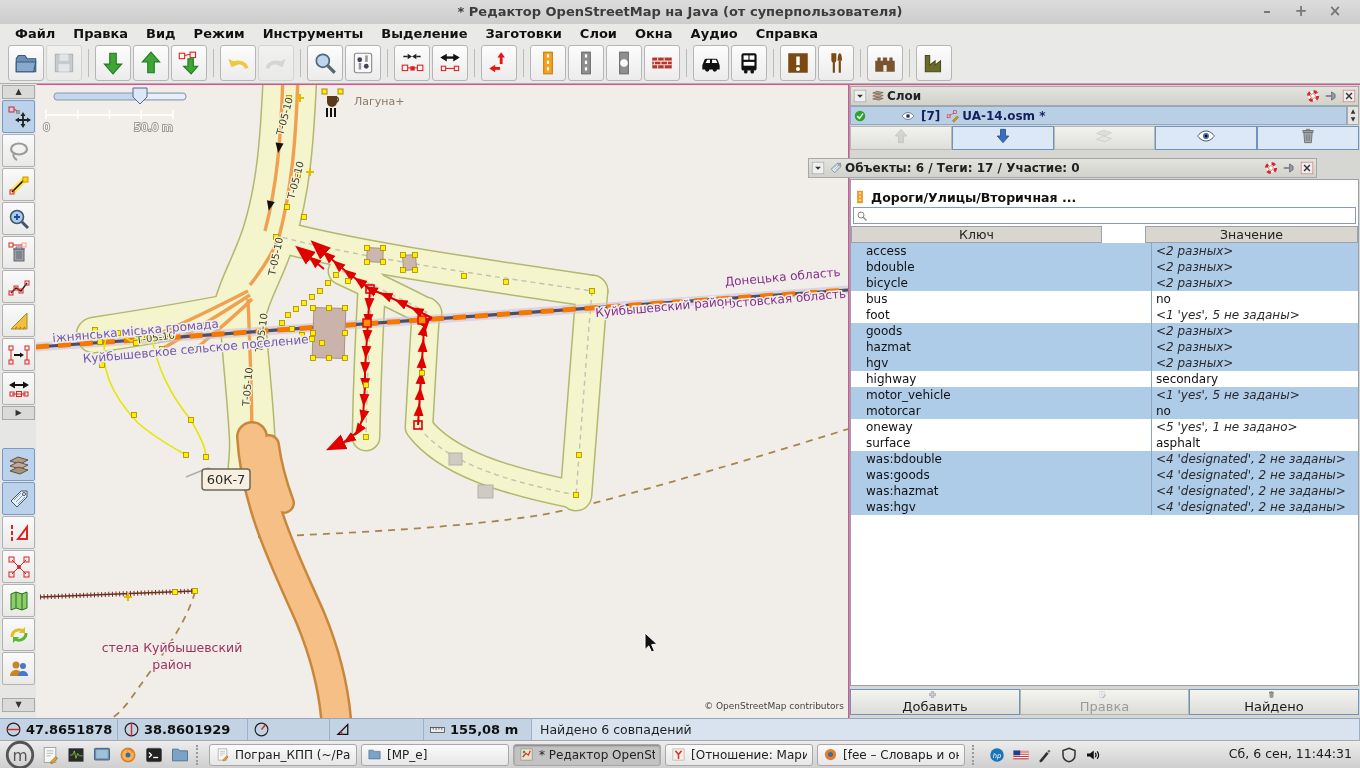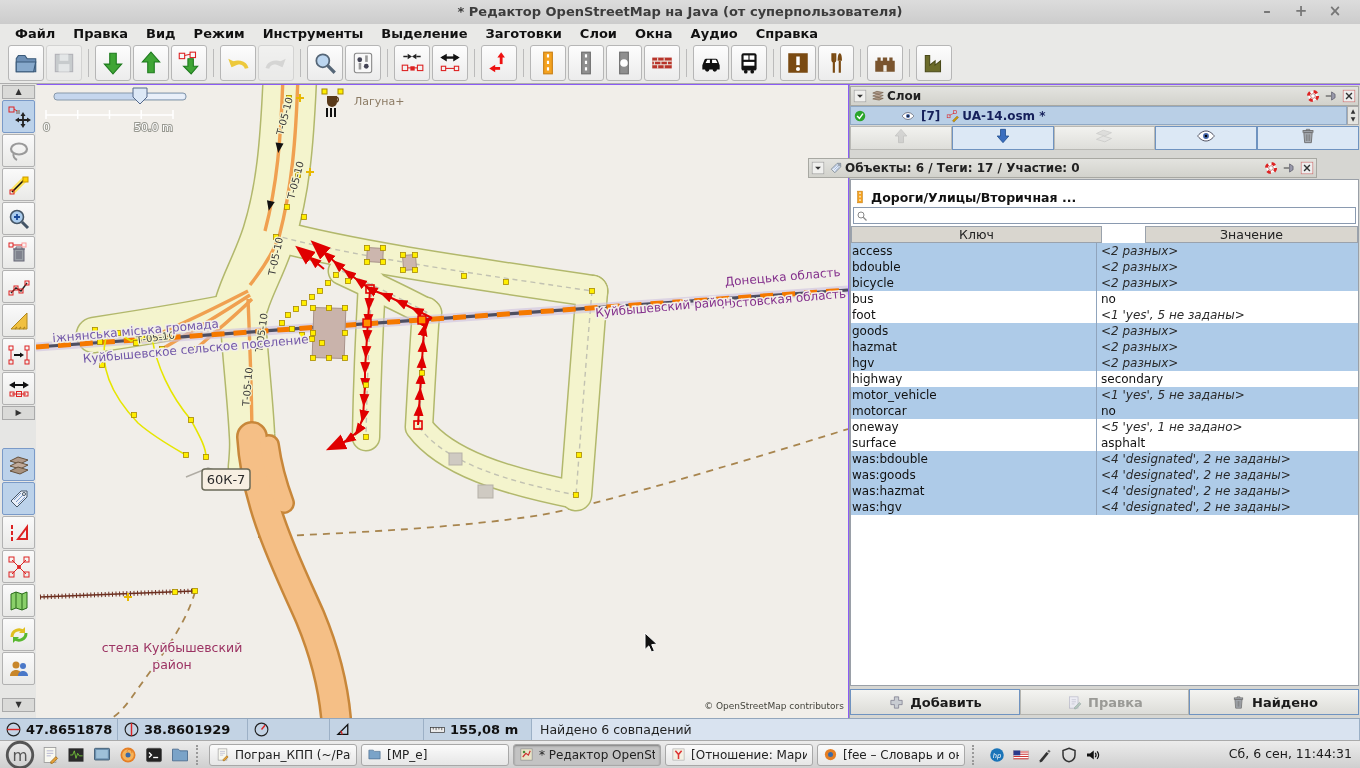--- a/index.html
+++ b/index.html
@@ -1,17 +1,17 @@
 <!DOCTYPE html>
 <html><head>
 <meta charset="utf-8">
 <style>
   html,body{margin:0;padding:0;background:#555;}
   #screen{position:relative;width:1360px;height:768px;overflow:hidden;
-    font-family:"DejaVu Sans","Liberation Sans",sans-serif;background:#8b5cf6;
+    font-family:"DejaVu Sans","Liberation Sans",sans-serif;background:#ec4899;
     -webkit-font-smoothing:antialiased;}
   .abs{position:absolute;}
   
   #titlebar{left:0;top:0;width:1360px;height:24px;background:linear-gradient(#dcdcdc,#cccccc);
     border-bottom:1px solid #b2b2b2;}
   #title{width:100%;text-align:center;font-size:13px;font-weight:bold;color:#3c3c3c;line-height:24px;}
   .wbtn{top:0;width:30px;height:24px;text-align:center;line-height:23px;font-size:15px;color:#777;font-weight:bold;}
   
   #menubar{left:0;top:24px;width:1360px;height:18px;background:#e9e9e7;display:flex;align-items:center;padding-left:6px;box-sizing:border-box;}
   .menu-item{font-size:13px;font-weight:bold;color:#111;padding:0 9px;}
@@ -46,27 +46,27 @@
   .lbtn.sel{border:1px solid #6f93c0;background:#dce8f5;}
   #objcontent{background:#fff;border:1px solid #9aa0a8;box-sizing:border-box;}
   .preset{display:flex;align-items:center;height:16px;font-size:12.5px;font-weight:bold;color:#111;padding-left:2px;}
   .preset svg{width:14px;height:14px;margin-right:4px;flex:none;}
   #tagsearch{display:flex;align-items:center;border:1px solid #8a9ab0;background:#fff;height:17px;box-sizing:border-box;padding-left:2px;}
   #tagsearch svg{width:12px;height:12px;}
   #tagtable{font-size:12px;color:#111;}
   .thr{display:flex;height:17px;box-sizing:border-box;gap:43px;}
   .th{background:#d9d6cf;border:1px solid #9aa2ac;box-sizing:border-box;text-align:center;line-height:15px;font-size:12.5px;color:#222;}
   .trow{display:flex;height:16px;line-height:16px;}
-  .trow .k{width:246px;padding-left:1px;box-sizing:border-box;border-right:1px solid #90a4bc;overflow:hidden;white-space:nowrap;}
+  .trow .k{width:301px;padding-left:15px;box-sizing:border-box;border-right:1px solid #90a4bc;overflow:hidden;white-space:nowrap;}
   .trow .v{flex:1;padding-left:4px;overflow:hidden;white-space:nowrap;}
   .trow.hl{background:#aecbe8;}
   .trow.plain{background:#fff;}
   .vi{font-style:italic;color:#2a2a2a;}
   .bbtn{height:26px;border:1px solid #b5b5b0;background:linear-gradient(#f4f4f1,#dcdcd8);display:flex;align-items:center;justify-content:center;
-    font-size:13px;font-weight:bold;color:#1a1a1a;box-sizing:border-box;}
+    font-size:13px;font-weight:normal;color:#1a1a1a;box-sizing:border-box;flex-direction:column;}
   .bbtn svg{width:17px;height:17px;margin-right:5px;}
   .bbtn.sel{border:1px solid #6f93c0;}
   .bbtn.dis{color:#9a9a96;}
   
   #statusbar{left:0;top:718px;width:1360px;height:22px;background:#c3d3e4;border-top:1px solid #93a6bc;display:flex;box-sizing:border-box;}
   .seg{display:flex;align-items:center;border-right:1px solid #9cb0c6;padding-left:5px;box-sizing:border-box;font-size:13px;font-weight:bold;color:#101010;}
   .seg svg{width:17px;height:17px;margin-right:4px;flex:none;}
   #seg-matches{flex:1;background:#d9e3f0;font-weight:normal;font-size:12.5px;color:#222;padding-left:8px;}
   
   #taskbar{left:0;top:740px;width:1360px;height:28px;background:linear-gradient(#ececec,#cfcfcf);border-top:1px solid #aaa;

